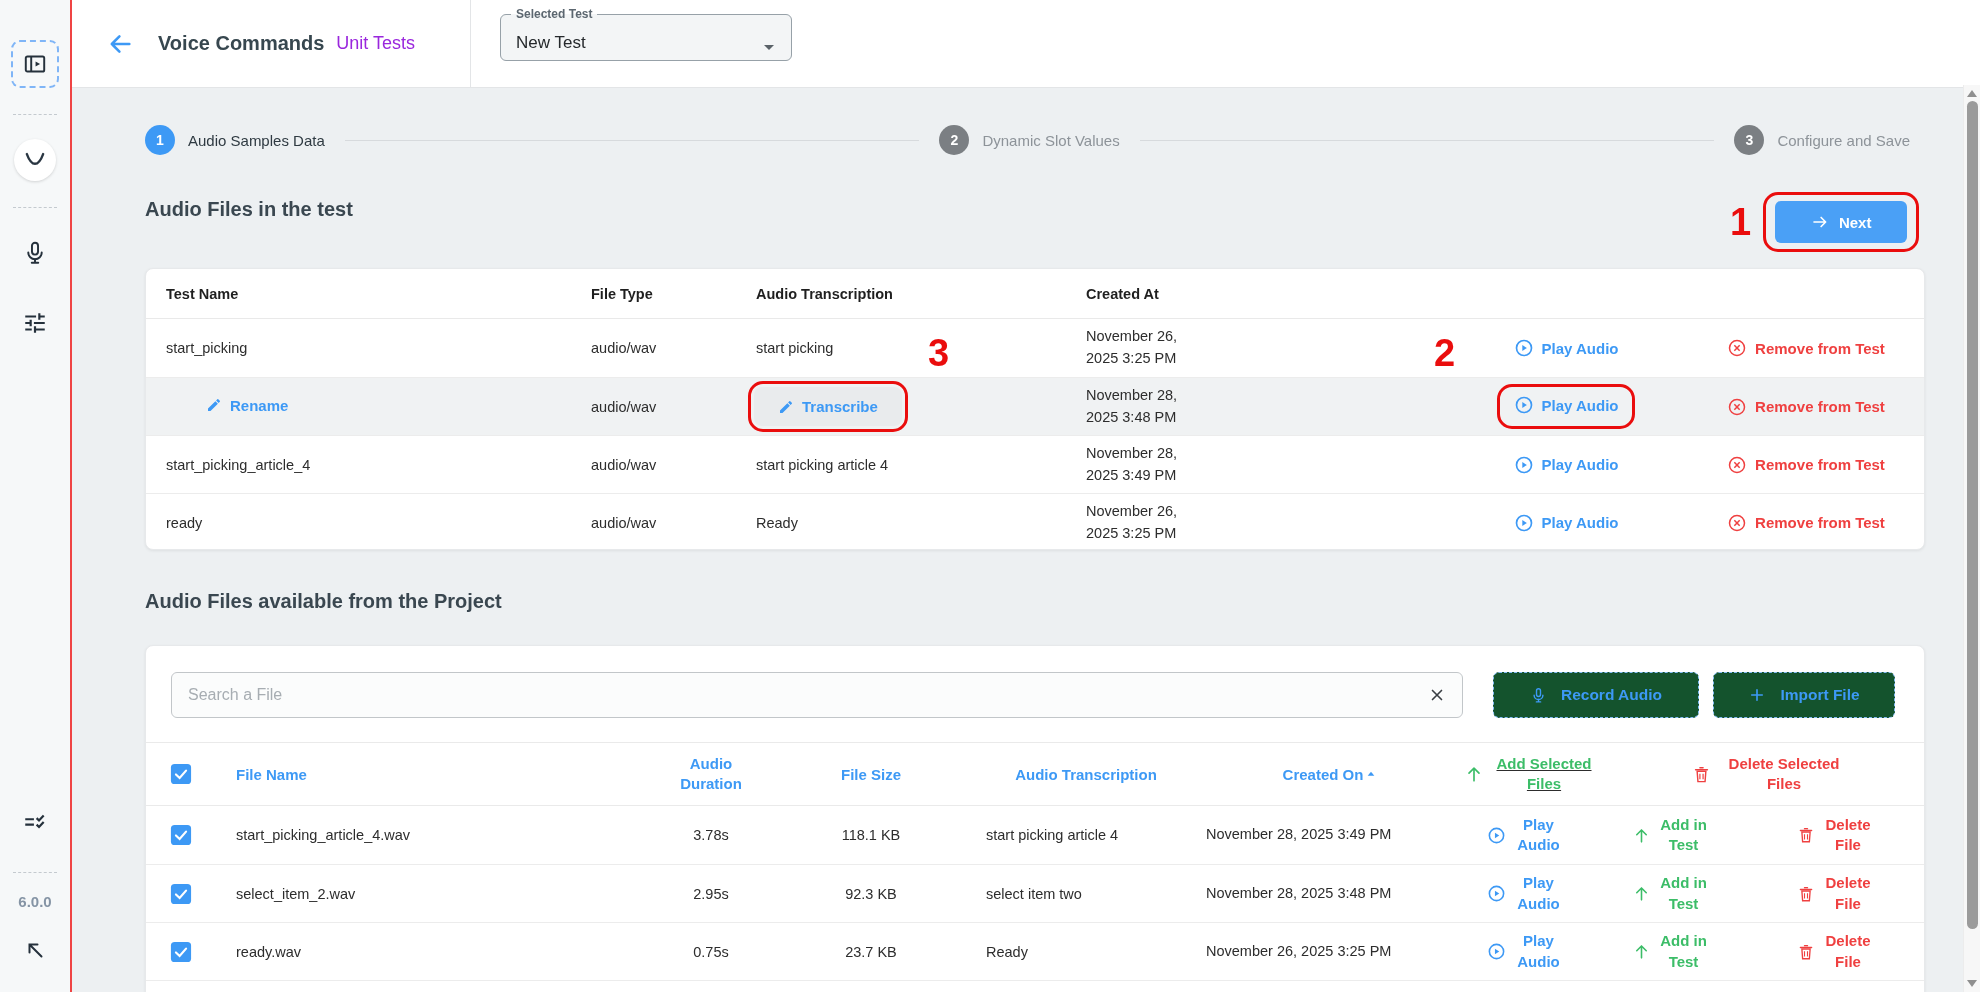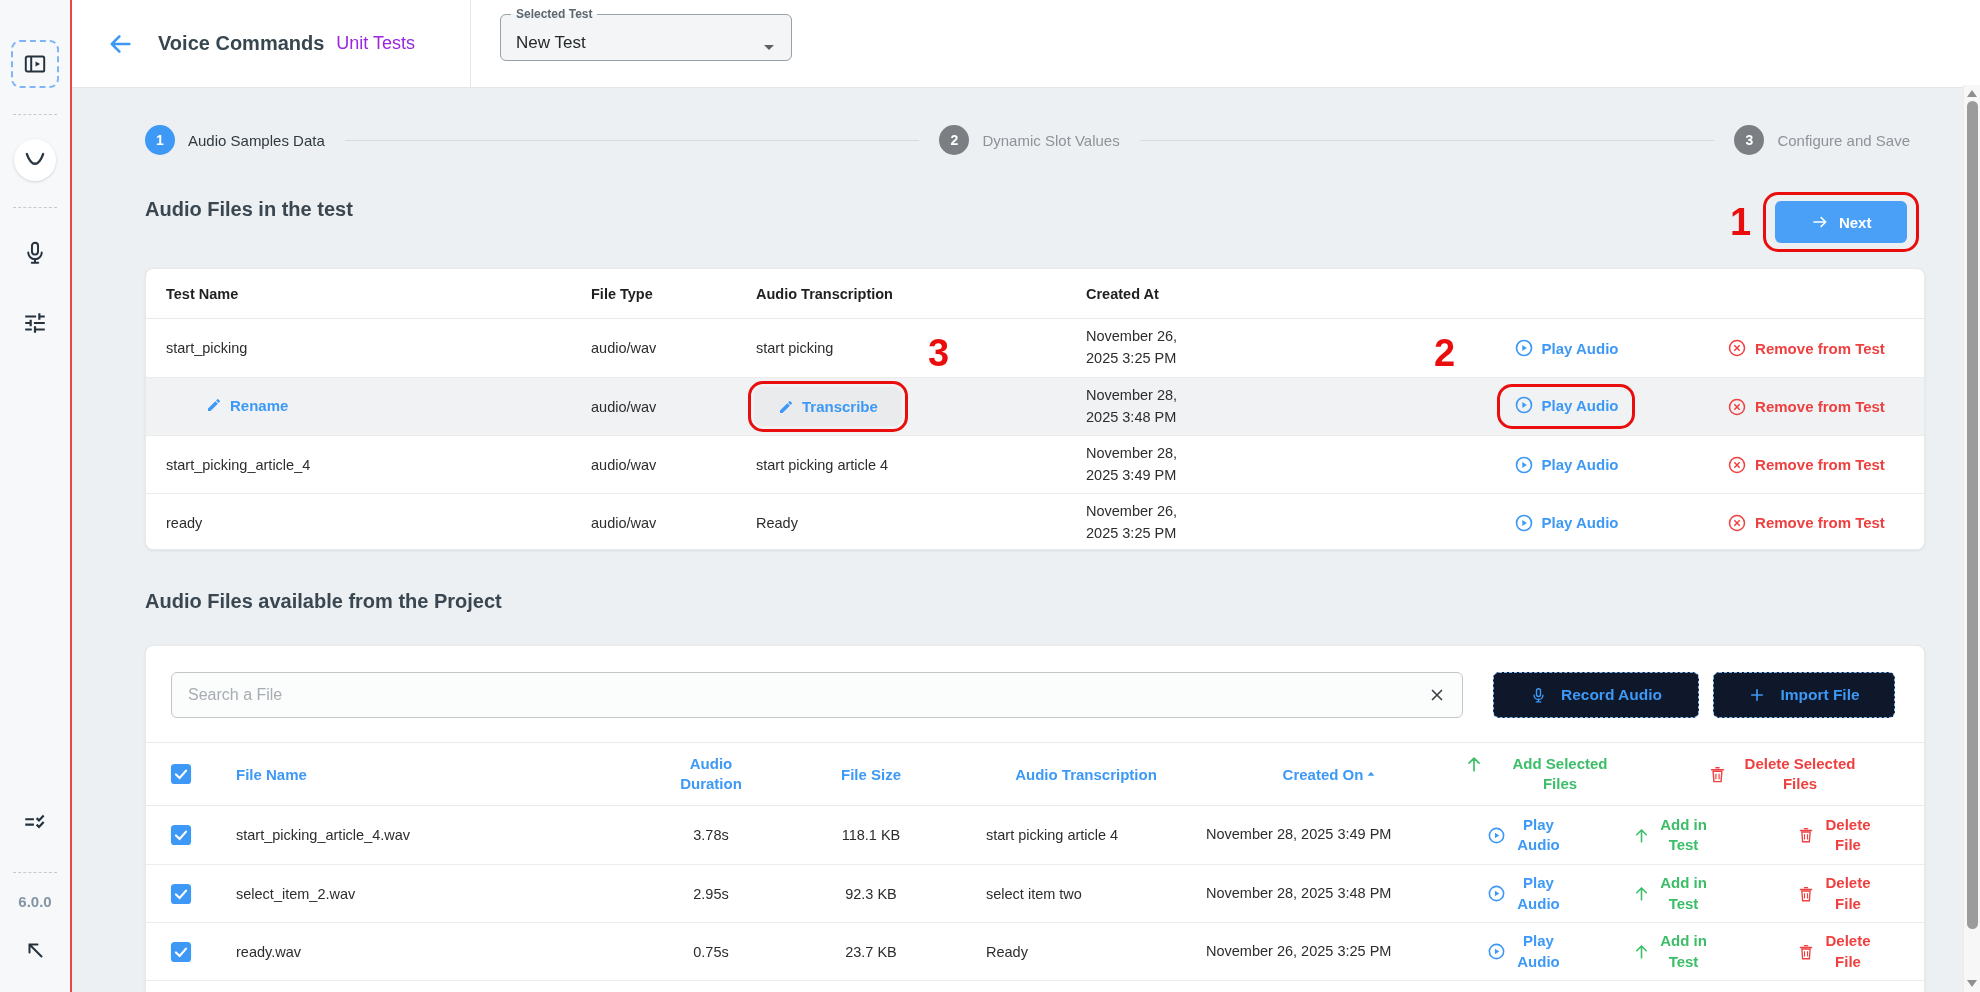--- a/index.html
+++ b/index.html
@@ -114,21 +114,21 @@
     width:1292px; height:46px; background:#fbfcfc; border:1px solid #c2c6c9; border-radius:6px;
     display:flex; align-items:center;
   }
   .search-input {
     flex:1; height:100%; border:none; background:transparent; outline:none;
     font-size:16px; font-family:inherit; color:#333; padding:0 16px;
   }
   .search-input::placeholder { color:#a7adb2; }
   .clear-btn { padding:0 16px; cursor:pointer; background:none; border:none; }
   .dashed-btn {
-    height:46px; border:1.5px dashed #86bdf7; border-radius:6px; background:#0f172a;
+    height:46px; border:1.5px dashed #86bdf7; border-radius:6px; background:#14532d;
     color:#3d99f5; font-size:15.5px; font-weight:700; font-family:inherit;
     display:flex; align-items:center; justify-content:center; gap:14px; cursor:pointer;
   }
   .record-btn { width:206px; margin-left:0; }
   .import-btn { width:182px; margin-left:-16px; }
 
   .t2-grid { display:grid; grid-template-columns:70px 430px 130px 190px 240px 250px 140px 150px 180px; align-items:center; }
   .t2-head { height:64px; border-top:1px solid #eaeaea; border-bottom:1px solid #eaeaea;
              display:grid; grid-template-columns:70px 430px 130px 190px 240px 250px 470px; align-items:center; }
   .t2-head .hcell { font-size:15px; font-weight:700; }
@@ -136,21 +136,21 @@
   .t2-row + .t2-row { border-top:1px solid #ececec; }
   .cb-cell { display:flex; justify-content:center; }
   .checkbox { width:22px; height:22px; cursor:pointer; }
   .fname-cell { padding-left:20px; }
   .center { text-align:center; }
   .trans-cell { padding-left:20px; }
   .hdr-wrap { line-height:1.35; }
   .w78 { width:78px; } .w112 { width:112px; } .w130 { width:130px; }
   .created-head { display:flex; align-items:center; justify-content:center; gap:0; cursor:pointer; }
   .head-actions { display:flex; align-items:center; }
-  .head-green { margin-left:8px; display:flex; gap:20px; cursor:pointer; }
+  .head-green { margin-left:8px; display:flex; align-items:center; gap:4px; cursor:pointer;text-decoration:underline; }
   .head-red { margin-left:92px; display:flex; align-items:center; gap:8px; cursor:pointer; }
   .act-group { display:flex; align-items:center; justify-content:center; gap:6px; cursor:pointer; }
   .act-label { width:54px; text-align:center; line-height:1.35; font-weight:700; font-size:15px; }
 
   
   .scrollbar { position:absolute; right:0; top:85px; width:17px; height:907px; background:#f7f7f7; border-left:1px solid #ececec; }
   .scroll-up { position:absolute; top:5px; left:3px; width:0; height:0;
     border-left:5px solid transparent; border-right:5px solid transparent; border-bottom:7px solid #8f8f8f; }
   .scroll-down { position:absolute; bottom:5px; left:3px; width:0; height:0;
     border-left:5px solid transparent; border-right:5px solid transparent; border-top:7px solid #8f8f8f; }

